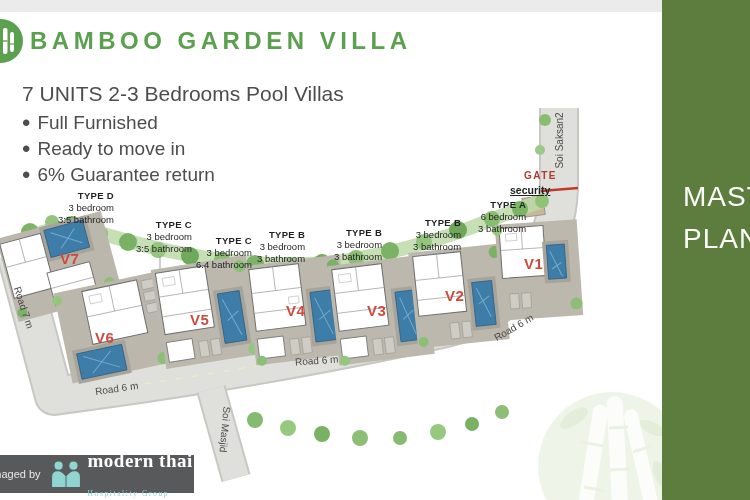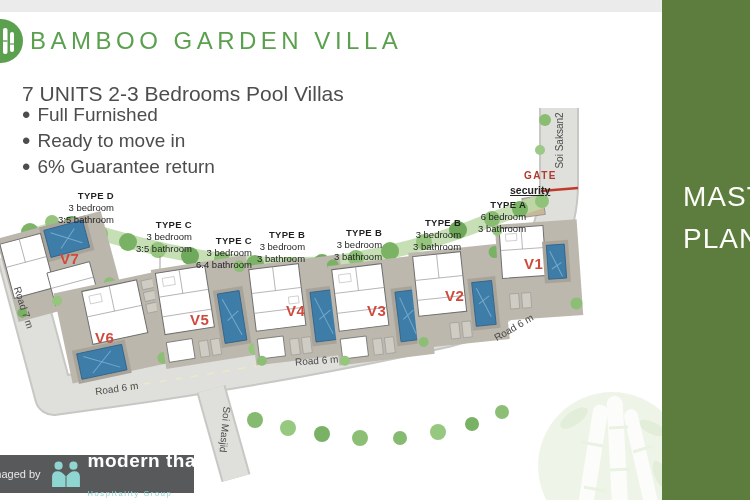--- a/index.html
+++ b/index.html
@@ -7,25 +7,25 @@
     position:relative;width:750px;height:500px;overflow:hidden;background:#ffffff;
     font-family:"Liberation Sans", sans-serif;
   }
   .top-strip{position:absolute;left:0;top:0;width:662px;height:12px;background:#eaebea;}
   .plan-svg{position:absolute;left:0;top:0;width:750px;height:500px;}
 
   
   .brand-logo{position:absolute;left:-22px;top:18px;width:46px;height:46px;}
   .brand-title{
     position:absolute;left:30px;top:27px;
-    font-size:24px;font-weight:400;letter-spacing:4.5px;
+    font-size:24px;font-weight:700;letter-spacing:4.5px;
     color:var(--brand-green,#5ba04f);white-space:nowrap;
   }
   .tagline{position:absolute;left:22px;top:82px;font-size:21px;color:#4d4d4d;white-space:nowrap;}
-  .bullets{position:absolute;left:22px;top:102px;margin:0;padding:0;list-style:none;}
+  .bullets{position:absolute;left:22px;top:110px;margin:0;padding:0;list-style:none;}
   .bullets li{font-size:19px;color:#4d4d4d;line-height:26px;white-space:nowrap;}
   .bullets li::before{content:"\2022";font-size:24px;margin-right:7px;vertical-align:-2px;color:#4d4d4d;}
 
   
   .type-label{position:absolute;color:#1f1f1f;line-height:12px;font-size:9.5px;white-space:nowrap;text-align:right;}
   .type-label .tl-type{font-weight:700;letter-spacing:.3px;}
   .v-label{
     position:absolute;color:var(--villa-label-red,#cf4a3d);
     font-size:15px;font-weight:700;letter-spacing:.5px;
   }
@@ -46,21 +46,21 @@
     font-size:28px;font-weight:400;letter-spacing:1px;line-height:42px;white-space:nowrap;
   }
 
   
   .footer-bar{
     position:absolute;left:-30px;top:455px;width:224px;height:38px;
     background:#58595b;display:flex;align-items:center;padding-left:10px;box-sizing:border-box;
   }
   .managed-by{font-size:11px;color:#e8e8e8;margin-right:9px;white-space:nowrap;}
   .mt-icon{width:32px;height:26px;margin-right:6px;flex:0 0 auto;}
-  .mt-text{display:flex;flex-direction:column;line-height:1;}
+  .mt-text{display:flex;flex-direction:column;line-height:1;font-family:Liberation Serif, serif;}
   .mt-name{font-size:19px;font-weight:700;color:#ffffff;letter-spacing:.5px;white-space:nowrap;}
   .mt-sub{font-size:7.5px;color:var(--footer-teal,#8fd6d2);letter-spacing:1.6px;margin-top:20px;white-space:nowrap;}
 </style>
 </head>
 <body>
 
 <div class="canvas">
 
   <div class="top-strip"></div>
 

